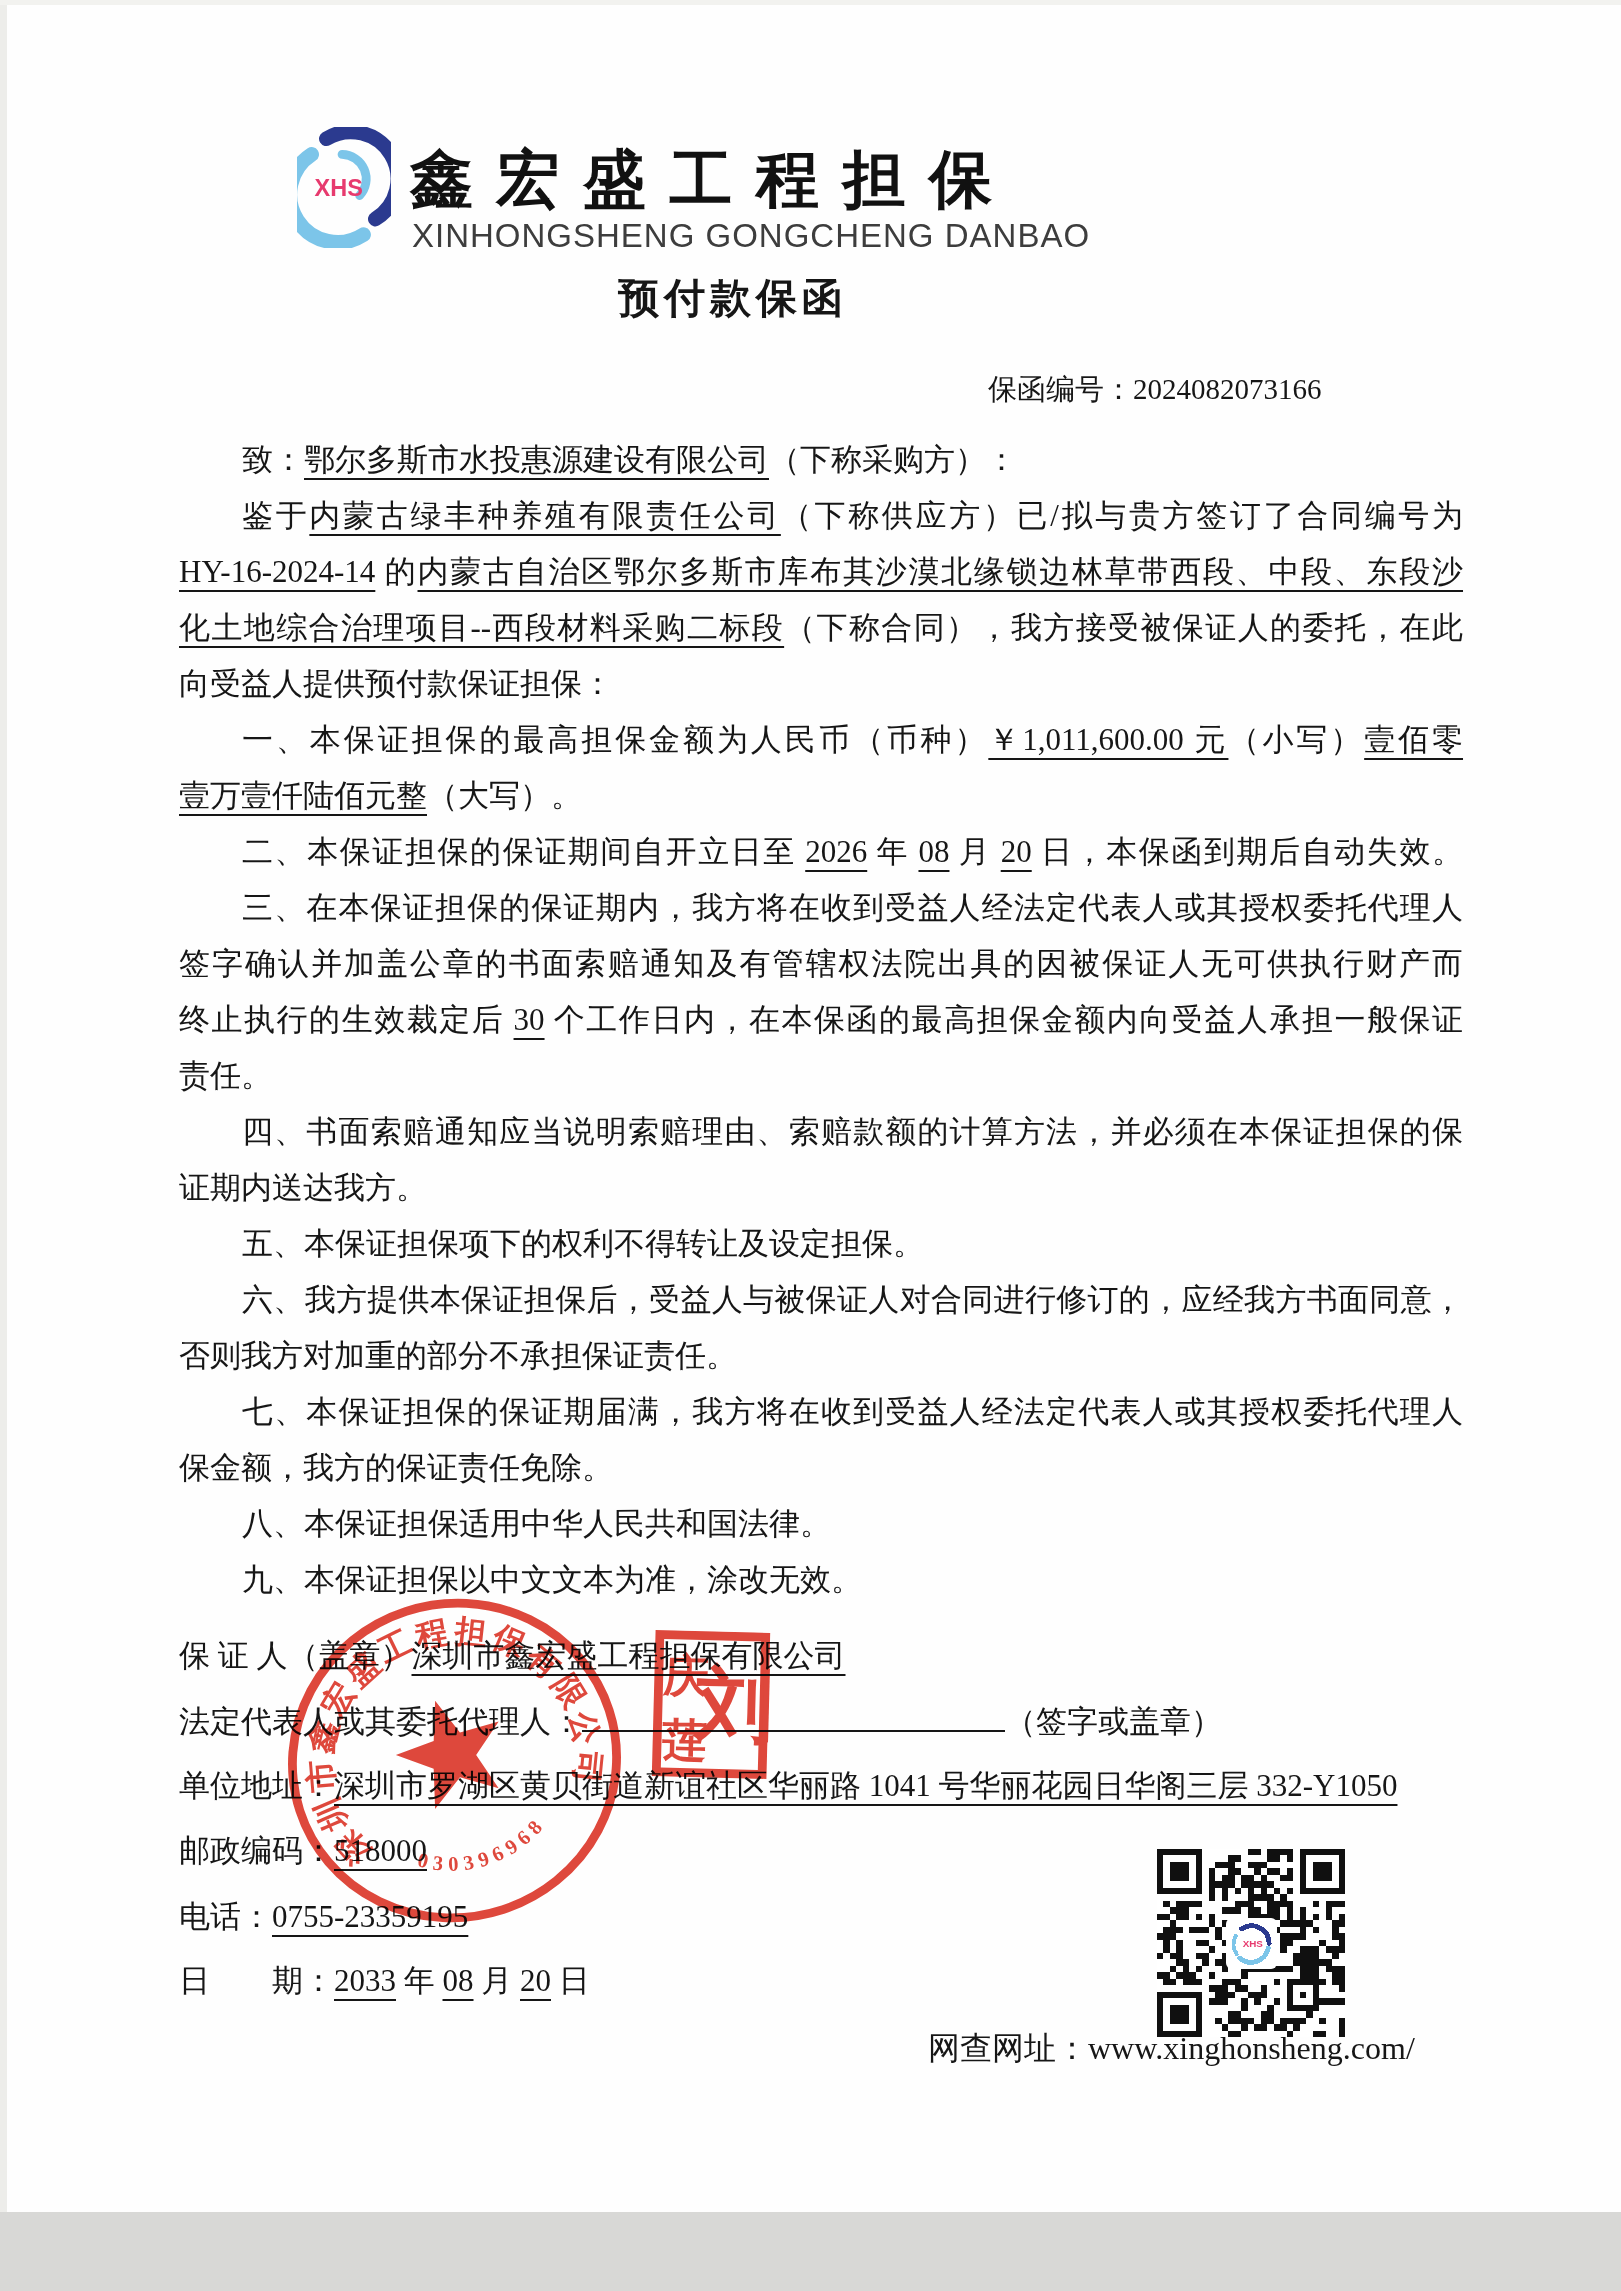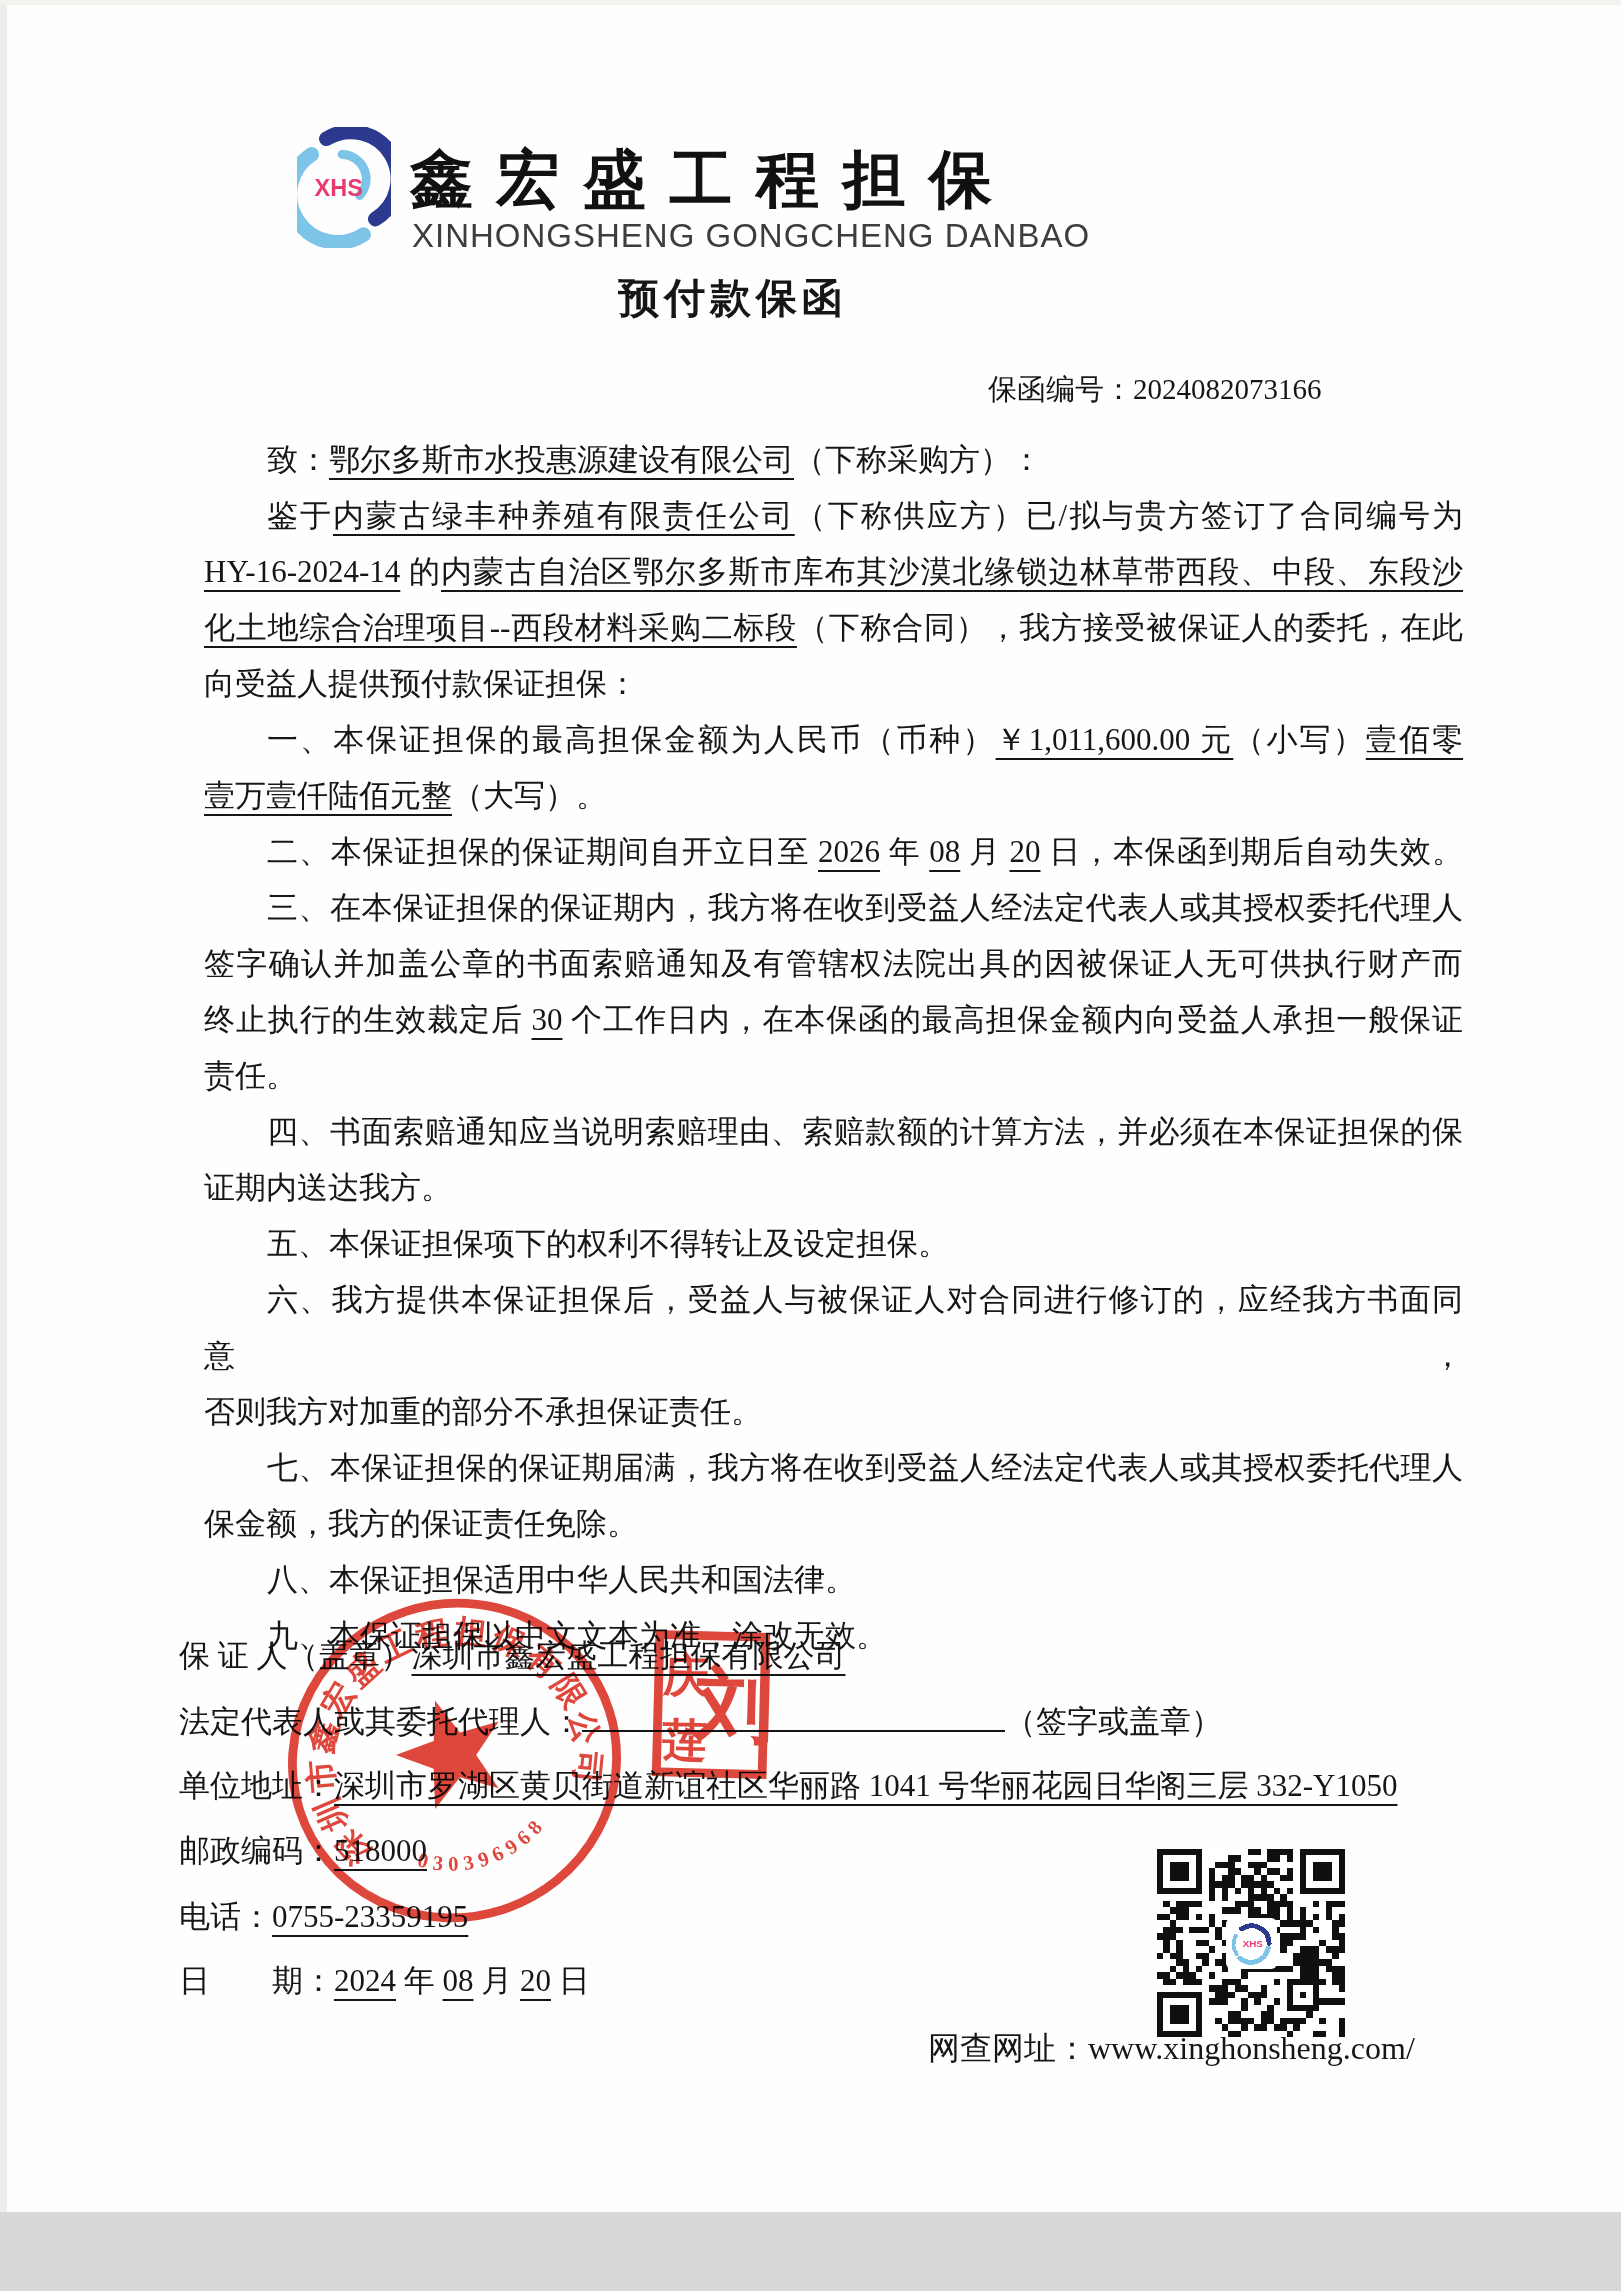--- a/index.html
+++ b/index.html
@@ -13,21 +13,21 @@
   .brand-cn{position:absolute;left:410px;top:137px;font-size:63px;font-weight:bold;letter-spacing:23.5px;
             color:#111;font-family:"Liberation Sans","DejaVu Sans",sans-serif;white-space:nowrap;text-align:right;}
   .brand-en{position:absolute;left:412px;top:217px;font-size:33px;letter-spacing:1px;color:#3d3d3d;
             font-family:"Liberation Sans","DejaVu Sans",sans-serif;white-space:nowrap;}
   .doc-title{position:absolute;left:0;top:271px;width:1370px;text-align:center;
              font-size:41px;font-weight:bold;letter-spacing:4.9px;margin-left:48px;}
   .ref-line{position:absolute;left:988px;top:370px;font-size:29px;white-space:nowrap;}
 
   
   #body-block{position:absolute;left:179px;top:432px;width:1284px;}
-  .bl{min-height:56px;line-height:56px;font-size:31px;text-align:justify;margin-left:25px;}
+  .bl{min-height:56px;line-height:56px;font-size:31px;text-align:justify;}
   .bl.ind{text-indent:63px;}
   .bl.jl{text-align-last:justify;}
   .u{text-decoration:underline;text-underline-offset:7.8px;text-decoration-thickness:2px;}
   .blank{display:inline-block;border-bottom:2px solid #161616;height:29px;vertical-align:baseline;}
 
   
   .sig{position:absolute;left:179px;font-size:31px;line-height:41px;white-space:nowrap;}
   .s1{top:1635px;}.s2{top:1701px;}.s3{top:1765px;}.s4{top:1830px;}.s5{top:1896px;}.s6{top:1960px;}
 
   
@@ -90,21 +90,21 @@
       <div class="bl "><span>保金额，我方的保证责任免除。</span></div>
       <div class="bl ind"><span>八、本保证担保适用中华人民共和国法律。</span></div>
       <div class="bl ind"><span>九、本保证担保以中文文本为准，涂改无效。</span></div>
     </div>
 
   <div class="sig s1"><span>保 证 人（盖章）</span><span class="u">深圳市鑫宏盛工程担保有限公司</span></div>
   <div class="sig s2"><span>法定代表人或其委托代理人：</span><span class="u blank" style="width: 423px;"></span><span>（签字或盖章）</span></div>
   <div class="sig s3"><span>单位地址：</span><span class="u">深圳市罗湖区黄贝街道新谊社区华丽路 1041 号华丽花园日华阁三层 332-Y1050</span></div>
   <div class="sig s4"><span>邮政编码：</span><span class="u">518000</span></div>
   <div class="sig s5"><span>电话：</span><span class="u">0755-23359195</span></div>
-  <div class="sig s6"><span>日　　期：</span><span class="u">2024</span><span> 年 </span><span class="u">08</span><span> 月 </span><span class="u">20</span><span> 日</span></div>
+  <div class="sig s6"><span>日　　期：</span><span class="u">2033</span><span> 年 </span><span class="u">08</span><span> 月 </span><span class="u">20</span><span> 日</span></div>
 
   <div class="stamp-round">
     <svg viewBox="0 0 356 344">
       <ellipse cx="178" cy="172" rx="166" ry="160" fill="none" stroke="#dd382b" stroke-width="9"></ellipse>
       <polygon points="178,108 192.1,146.6 233.2,148.1 200.8,173.4 212.1,212.9 178,190 143.9,212.9 155.2,173.4 122.8,148.1 163.9,146.6" fill="#dd382b"></polygon>
       <defs>
         <path id="sealTopArc" d="M63.8,222.7 A126,120 0 1 1 292.2,222.7" fill="none"></path>
         <path id="sealBottomArc" d="M110.3,263.7 A118,112 0 0 0 245.7,263.7" fill="none"></path>
       </defs>
       <text class="seal-arc-text" font-size="33" letter-spacing="4" fill="#dd382b">

